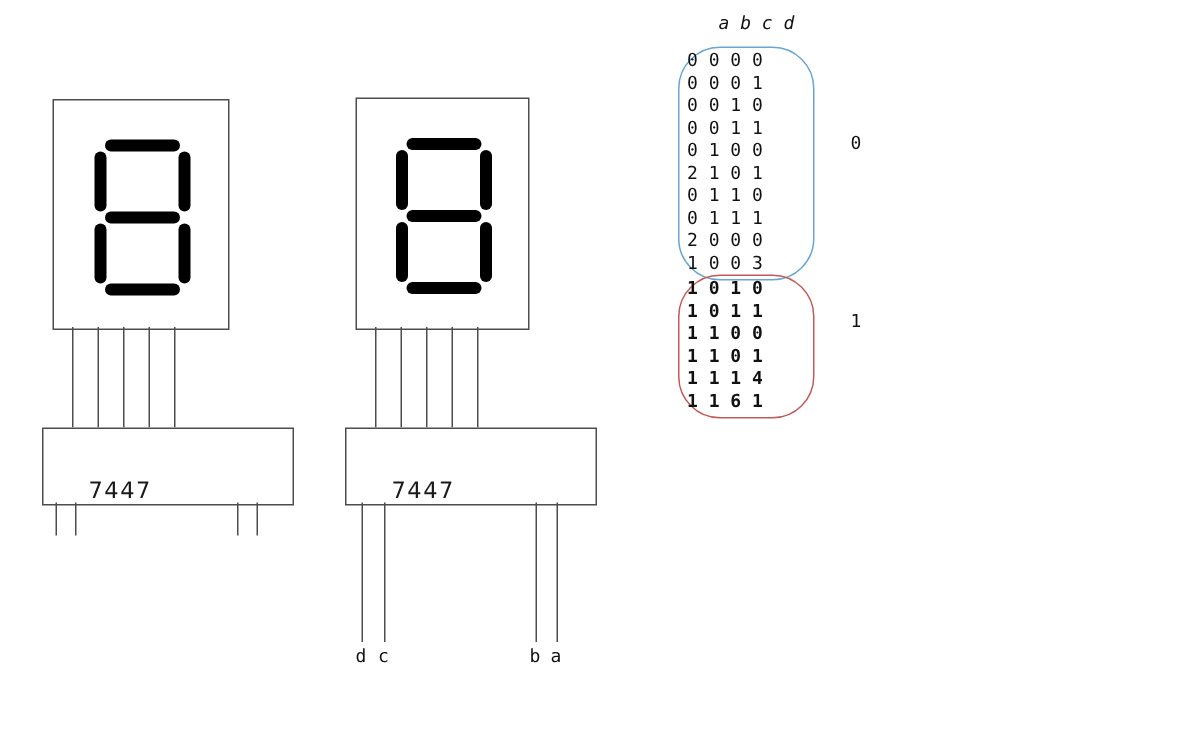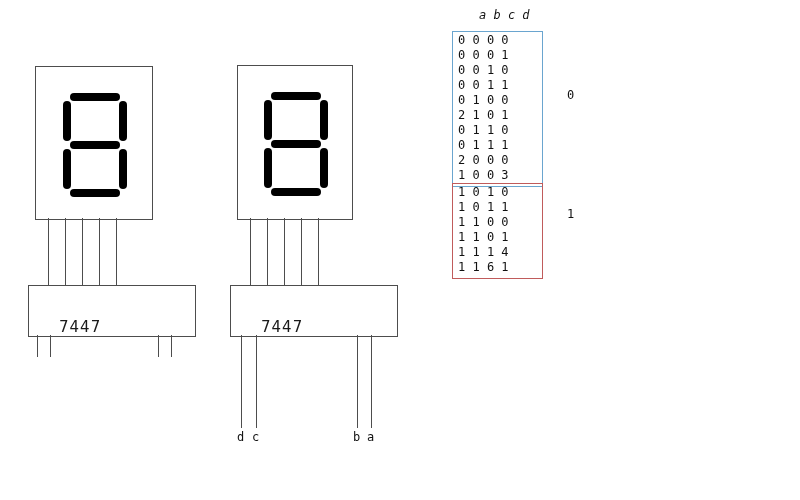--- a/index.html
+++ b/index.html
@@ -34,23 +34,23 @@
     font-size: 12px;
     color: #111111;
     font-family: "DejaVu Sans Mono", monospace;
   }
   .tbl-header {
     position: absolute;
     font-size: 12px;
     color: #111111;
     white-space: pre;
   }
-  .tbl-box { position: absolute; padding: 1px 0 0 5px; background: transparent; }
+  .tbl-box { position: absolute; padding: 1px 0 0 5px; background: transparent; border-radius: 28px; }
   .tbl-box.blue { border: 1px solid #6aa5cf; }
-  .tbl-box.red  { border: 1px solid #c05b5b; }
+  .tbl-box.red  { border: 1px solid #c05b5b; font-weight: bold; }
   .tbl-row {
     font-size: 12px;
     line-height: 15px;
     color: #111111;
     white-space: pre;
   }
   .group-label {
     position: absolute;
     font-size: 12px;
     color: #111111;

